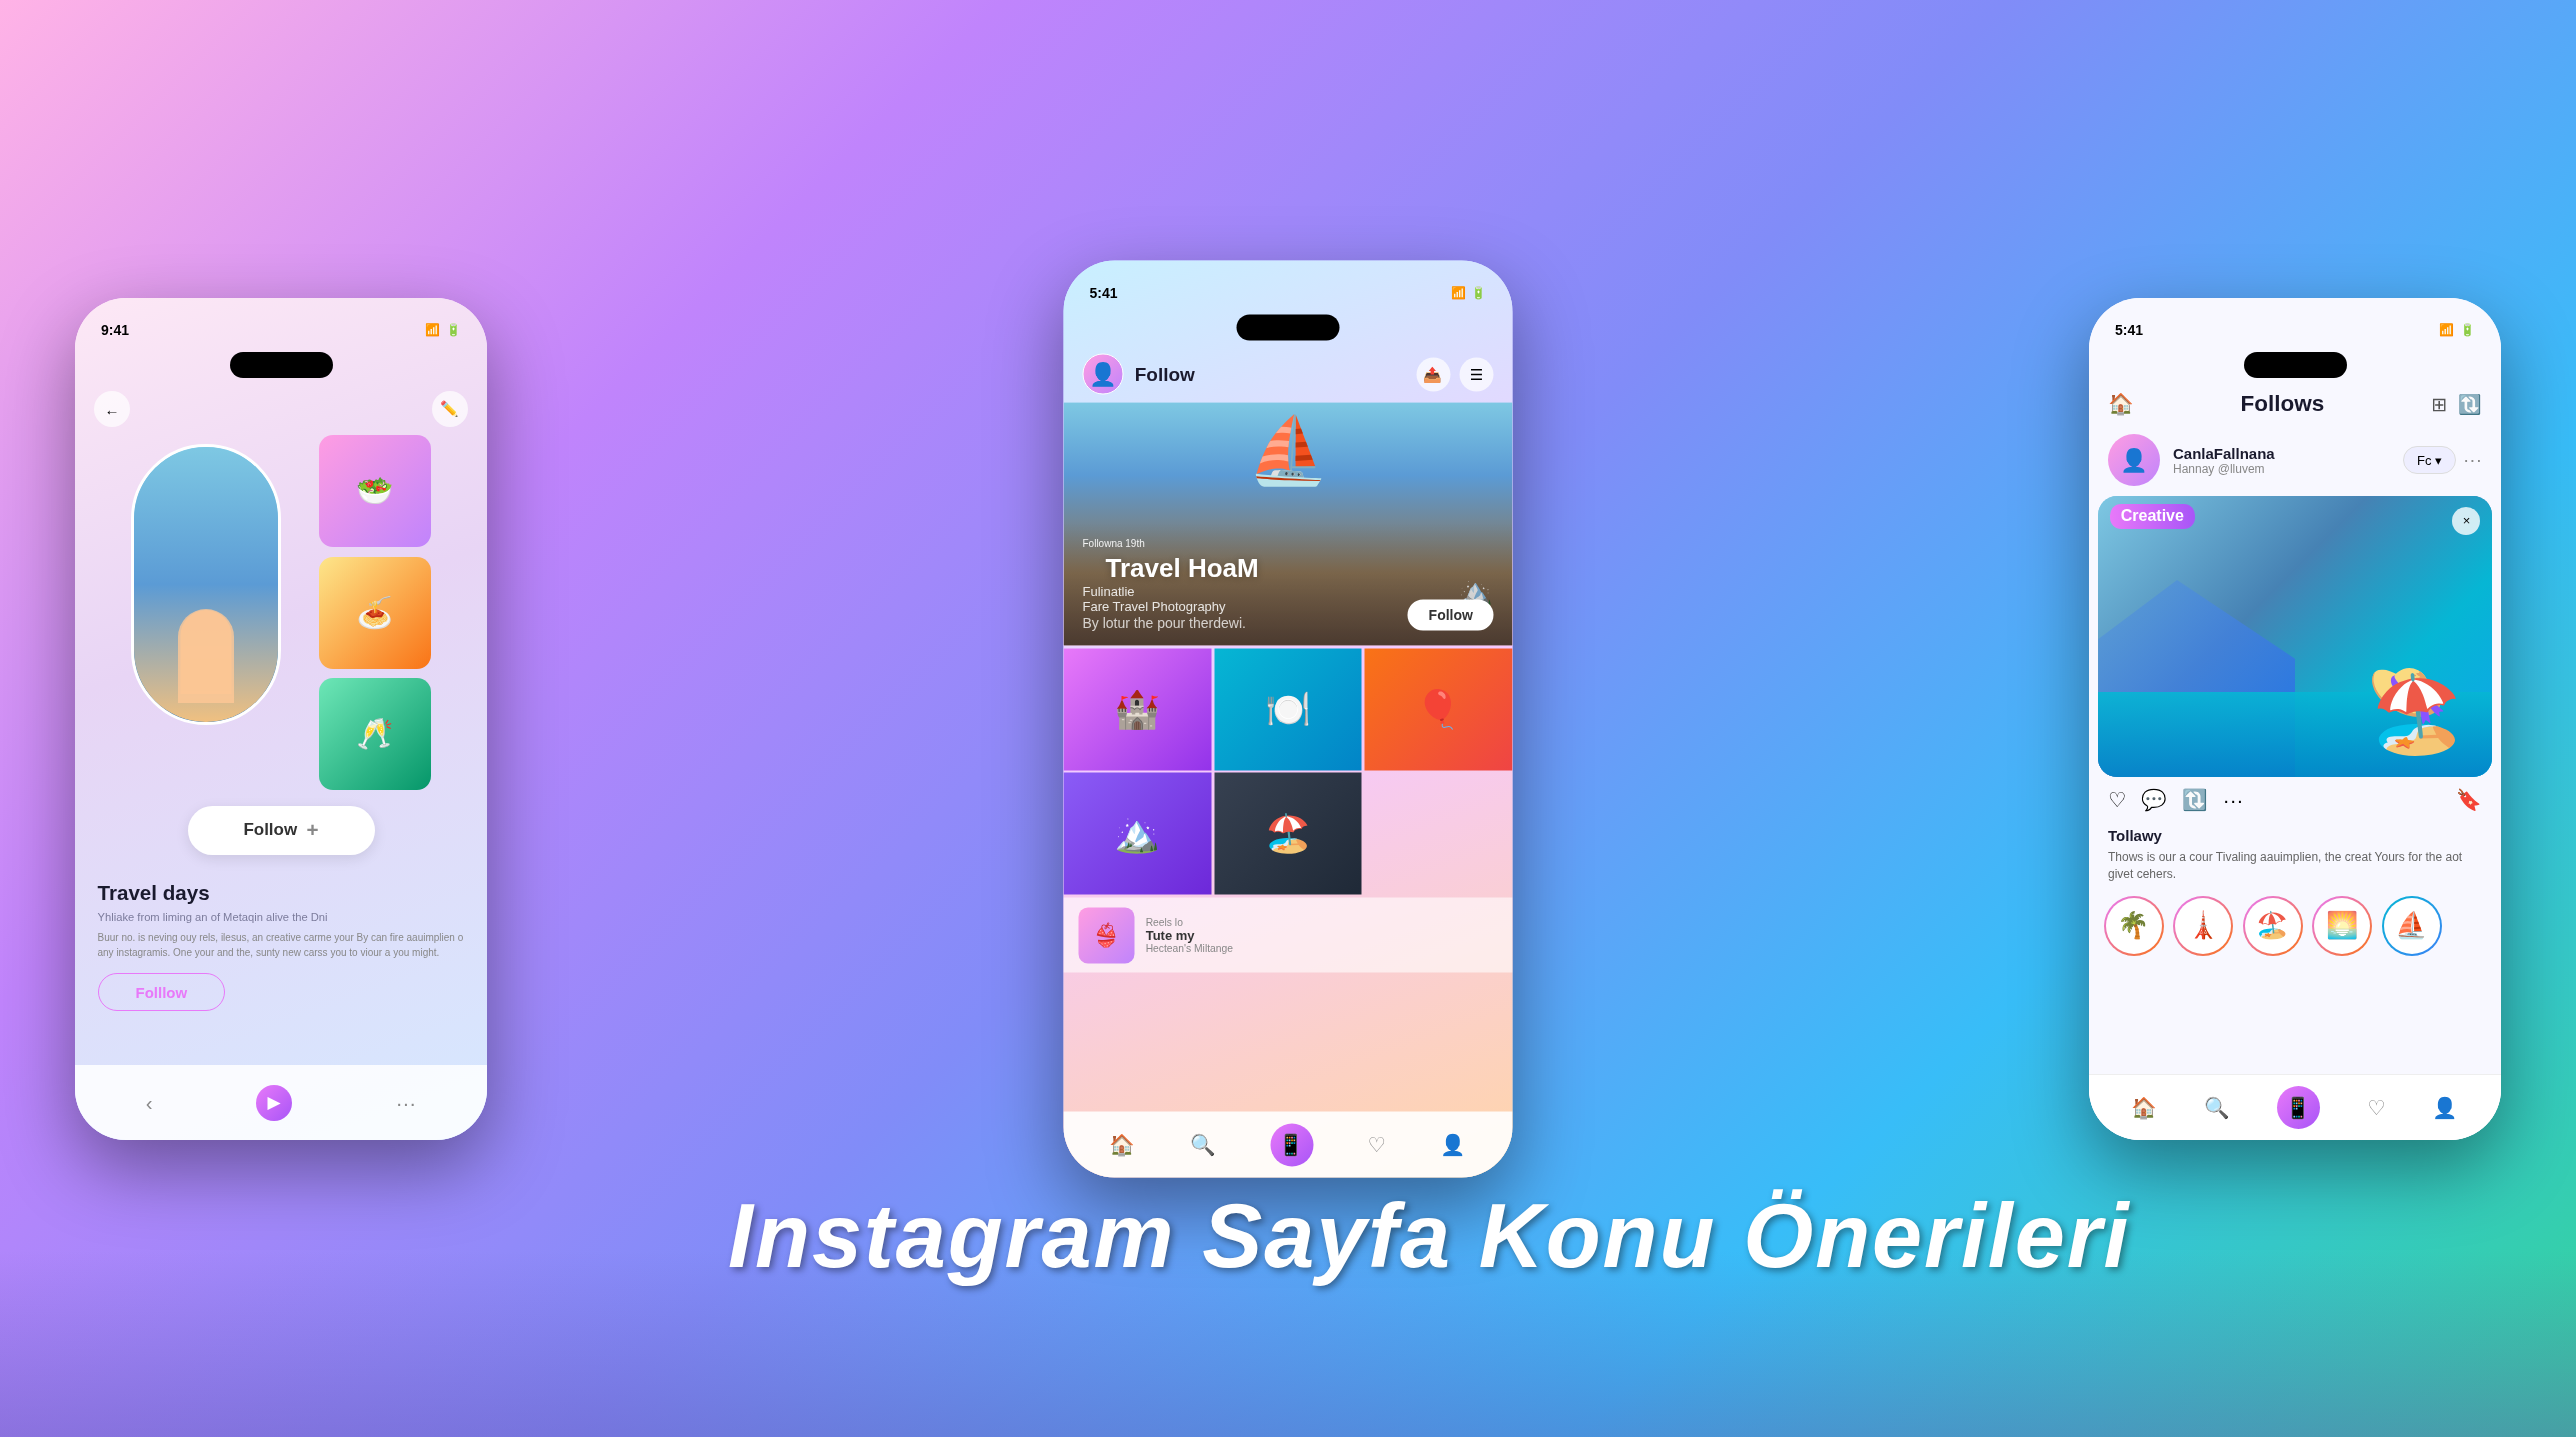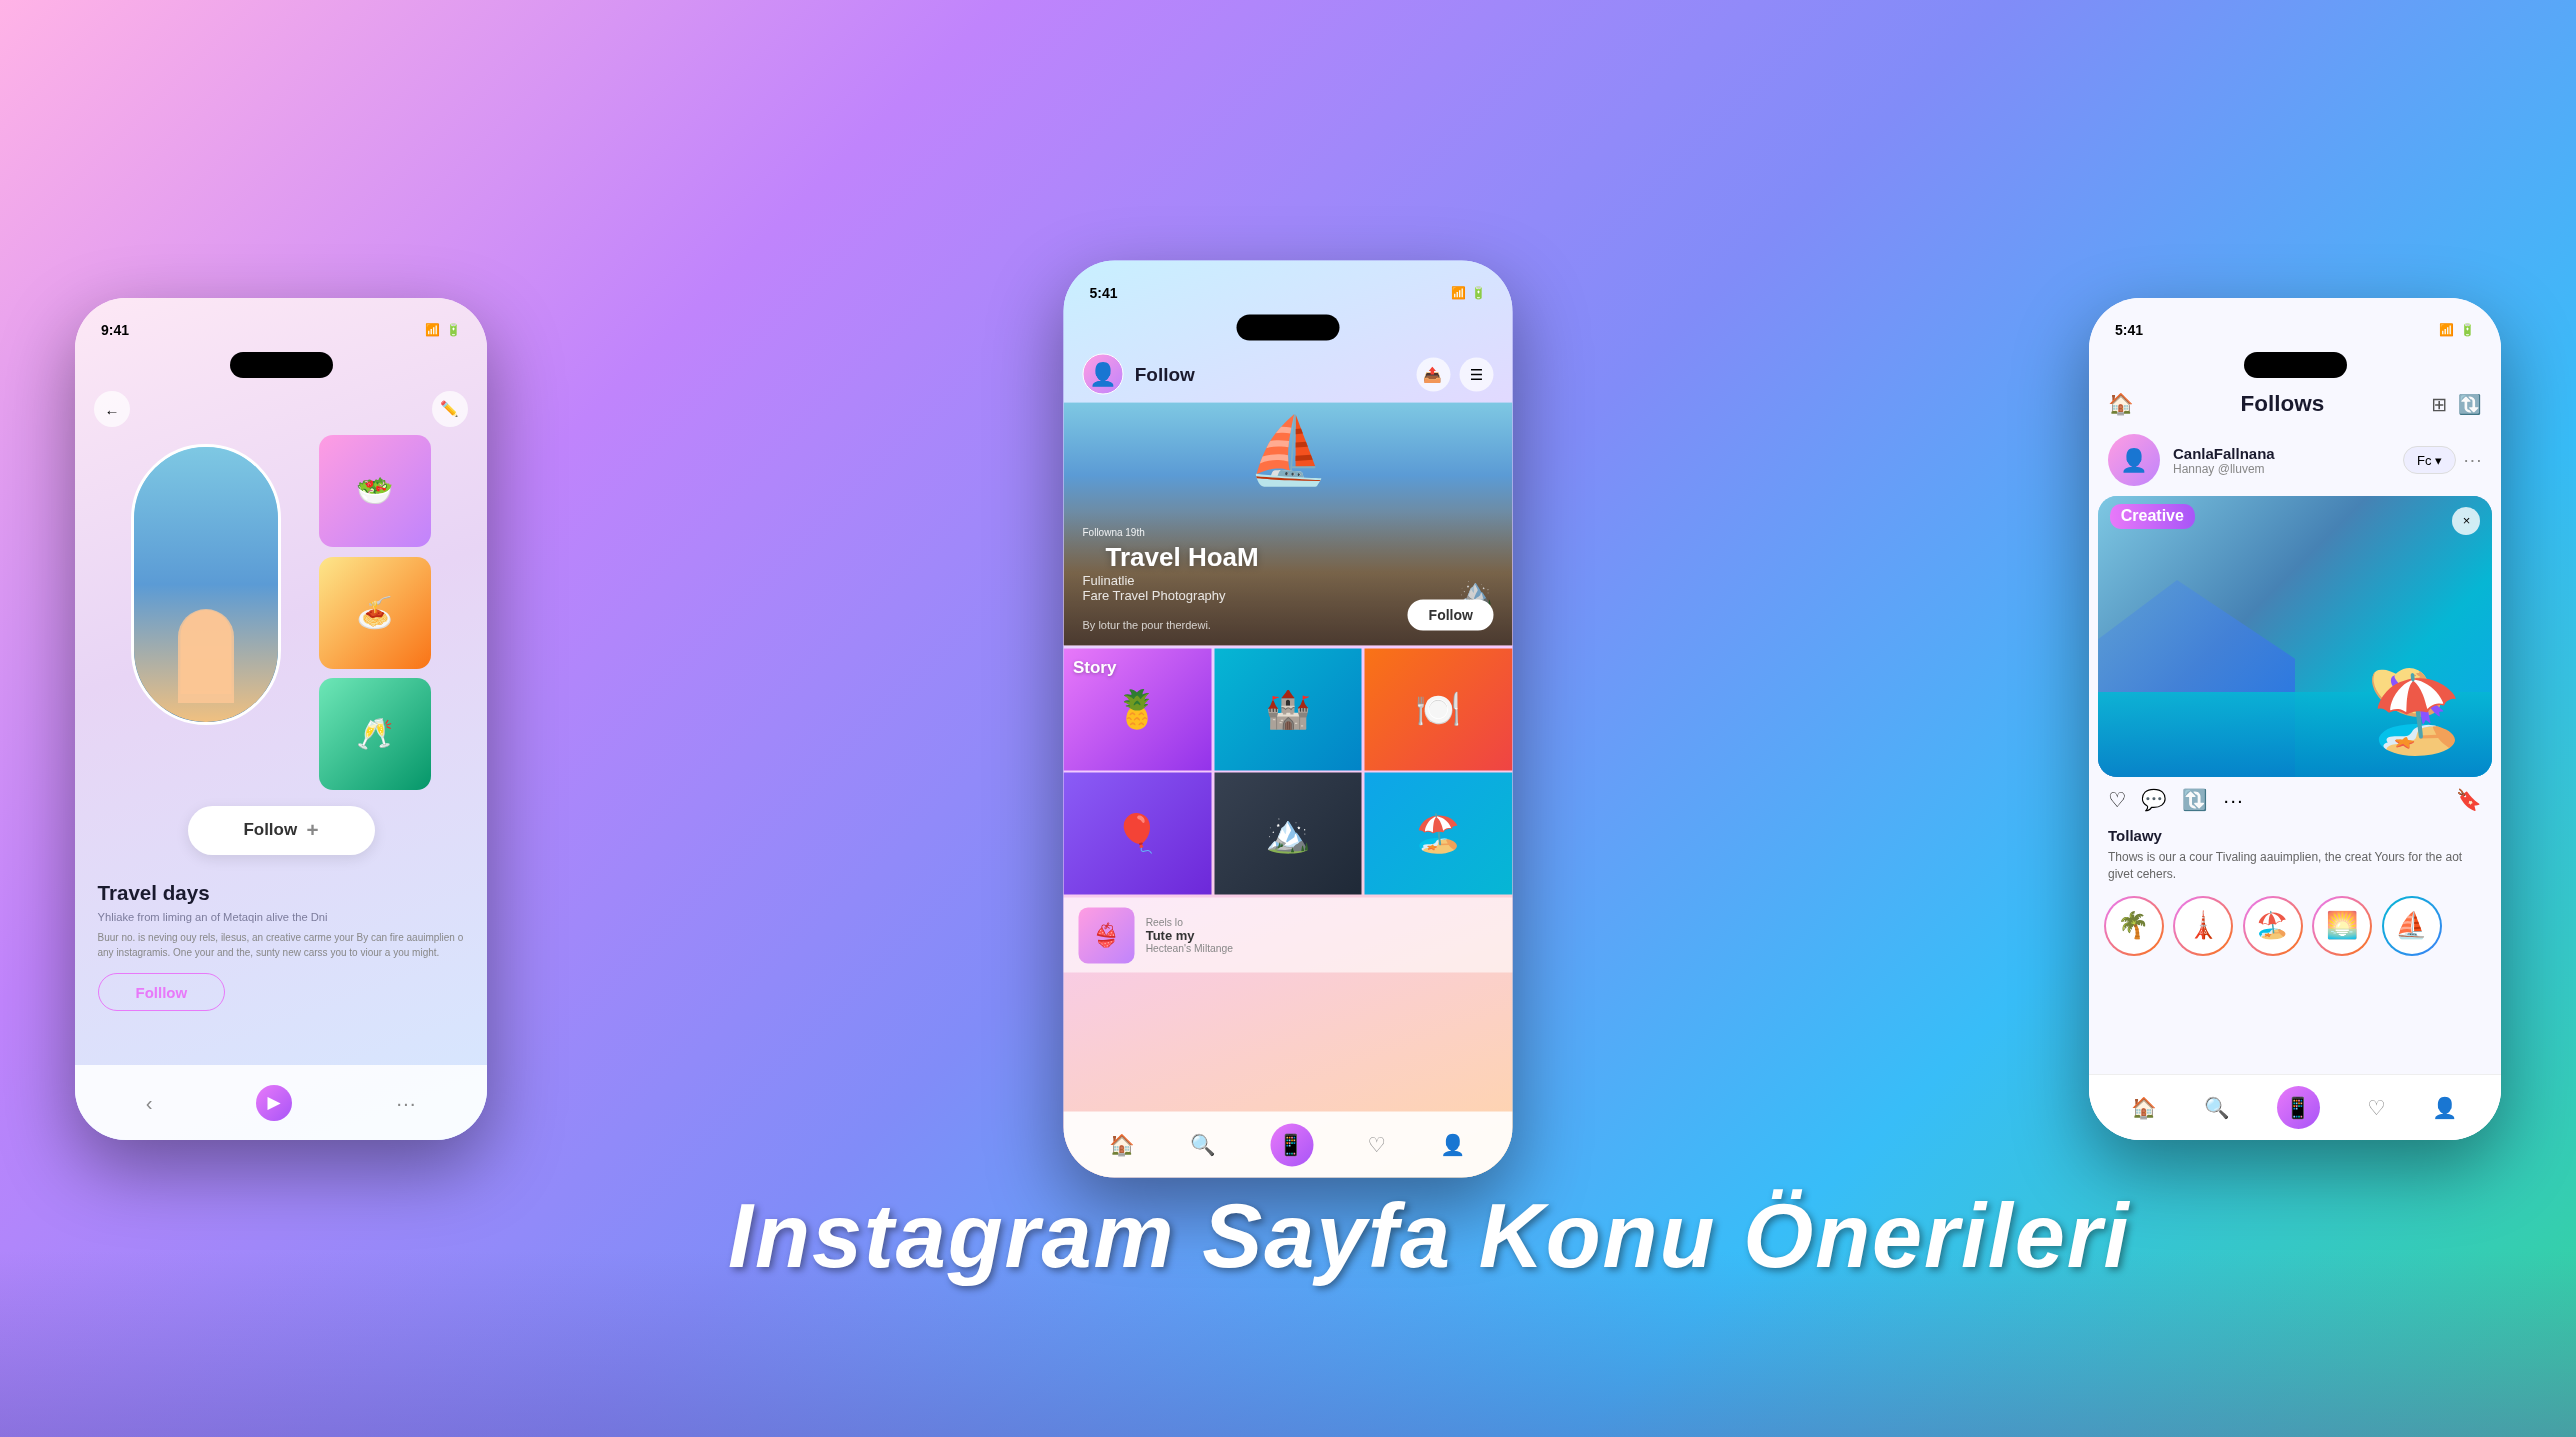--- a/index.html
+++ b/index.html
@@ -389,23 +389,23 @@
       text-shadow: 0 1.9px 7.5px rgba(0,0,0,0.3);
       margin-left: 23px;
     }
 
     .hero-subtitle {
       font-size: 13px;
       color: rgba(255,255,255,0.85);
     }
 
     .hero-desc {
-      font-size: 11px;
+      font-size: 14px;
       color: rgba(255,255,255,0.75);
-      margin-top: 16px;
+      margin-top: 1px;
     }
 
     .hero-follow-btn {
       position: absolute;
       right: 19px;
       bottom: 15px;
       padding: 7.5px 20.6px;
       background: white;
       border-radius: 19px;
       font-size: 14px;
@@ -878,24 +878,20 @@
         <div class="hero-title">Travel HoaM</div>
         <div class="hero-subtitle">Fulinatlie</div>
         <div class="hero-subtitle">Fare Travel Photography</div>
         <div class="hero-desc">By lotur the pour therdewi.</div>
       </div>
       <div class="hero-follow-btn">Follow</div>
     </div>
 
     <div class="grid-section">
       <div class="grid-cell">
-        <span class="story-label">Story</span>
-        <div class="grid-emoji">🍍</div>
-      </div>
-      <div class="grid-cell">
         <div class="grid-emoji">🏰</div>
       </div>
       <div class="grid-cell">
         <div class="grid-emoji">🍽️</div>
       </div>
       <div class="grid-cell">
         <div class="grid-emoji">🎈</div>
       </div>
       <div class="grid-cell">
         <div class="grid-emoji">🏔️</div>

